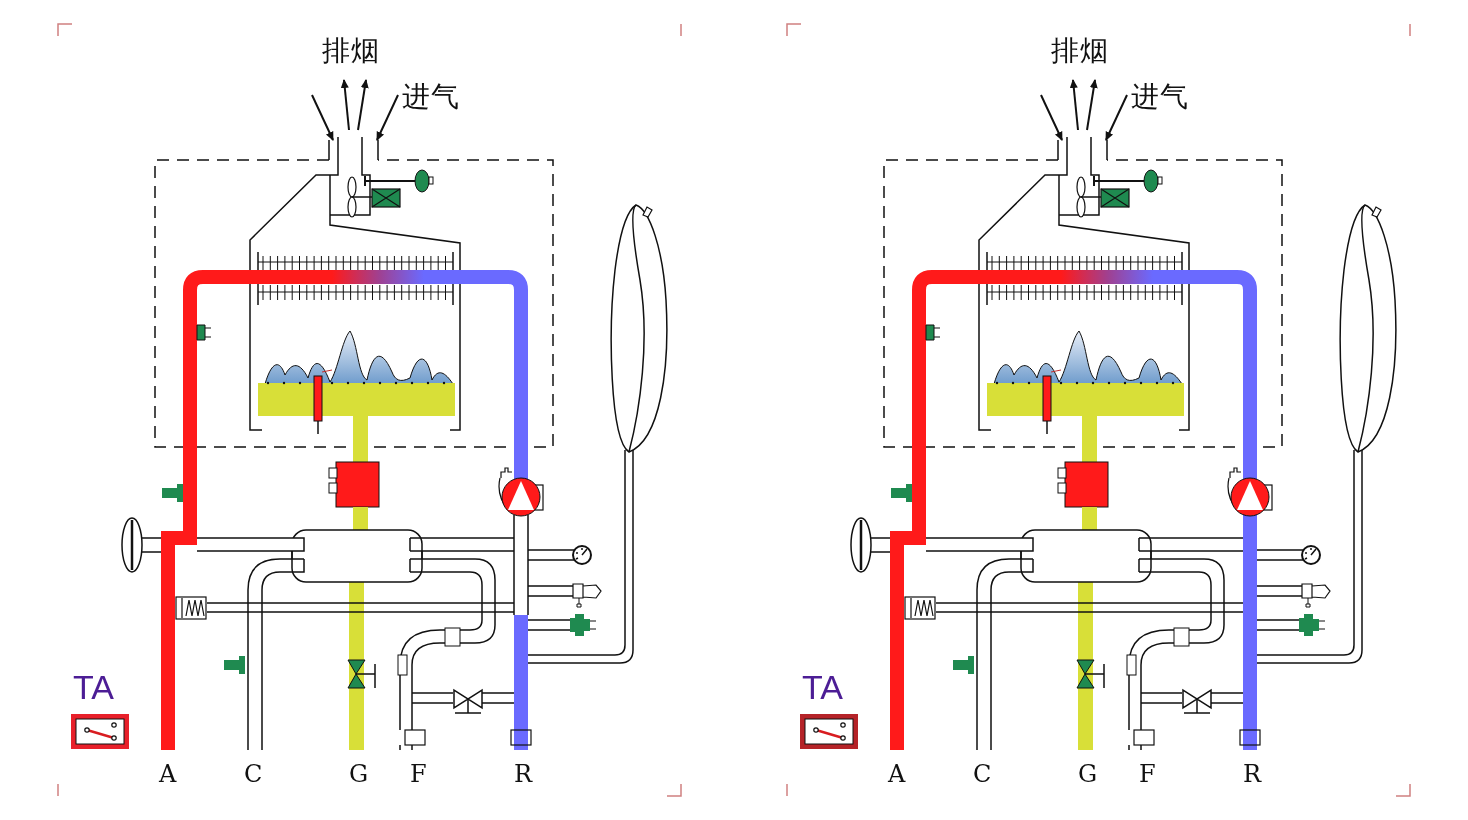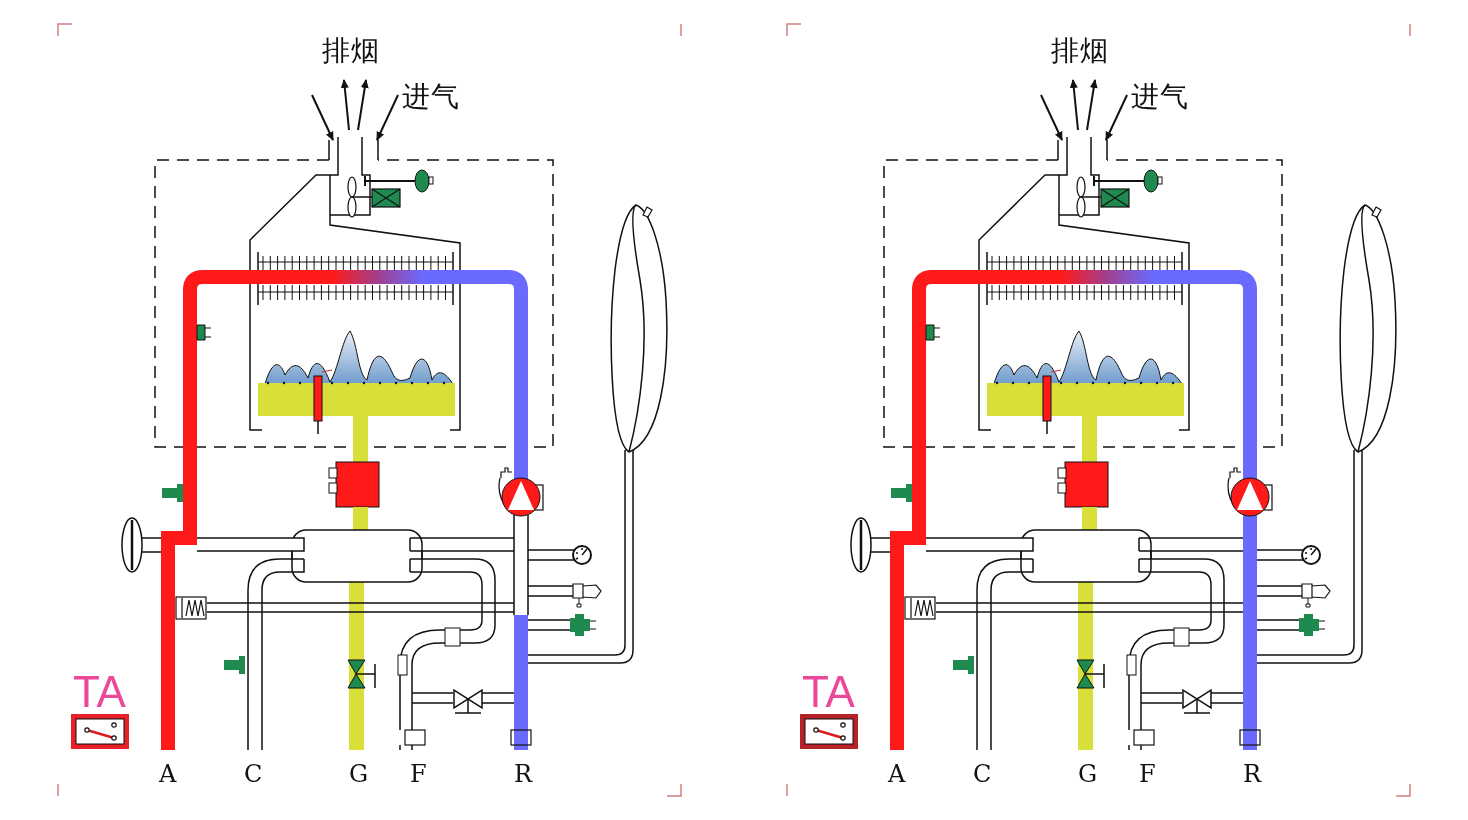--- a/index.html
+++ b/index.html
@@ -1,21 +1,21 @@
 <!DOCTYPE html>
 <html><head>
 <meta charset="utf-8">
 <style>
   html,body{margin:0;padding:0;background:#fff;}
   body{width:1468px;height:820px;position:relative;overflow:hidden;font-family:"DejaVu Serif",serif;}
   .panel{position:absolute;top:0;width:734px;height:684px;}
   .panel svg{position:absolute;left:0;top:0;}
   .lbl{position:absolute;font-family:"DejaVu Serif","Liberation Serif",serif;font-size:24px;color:#111;line-height:1;}
   .cjk{position:absolute;font-family:"DejaVu Sans",sans-serif;font-size:28px;color:#111;line-height:1;letter-spacing:1px;}
-  .ta{position:absolute;font-family:"Liberation Sans",sans-serif;font-size:44px;color:#ec4899;line-height:1;}
+  .ta{position:absolute;font-family:"Liberation Sans",sans-serif;font-size:34px;color:#4c1d95;line-height:1;}
 </style>
 </head>
 <body>
 
 <div class="panel" style="left:0px;">
   <svg width="734" height="820">
       <defs>
         <linearGradient id="hx0" x1="0" y1="0" x2="1" y2="0">
           <stop offset="0.38" stop-color="#ff1a1a"></stop>
           <stop offset="0.62" stop-color="#a04090"></stop>

